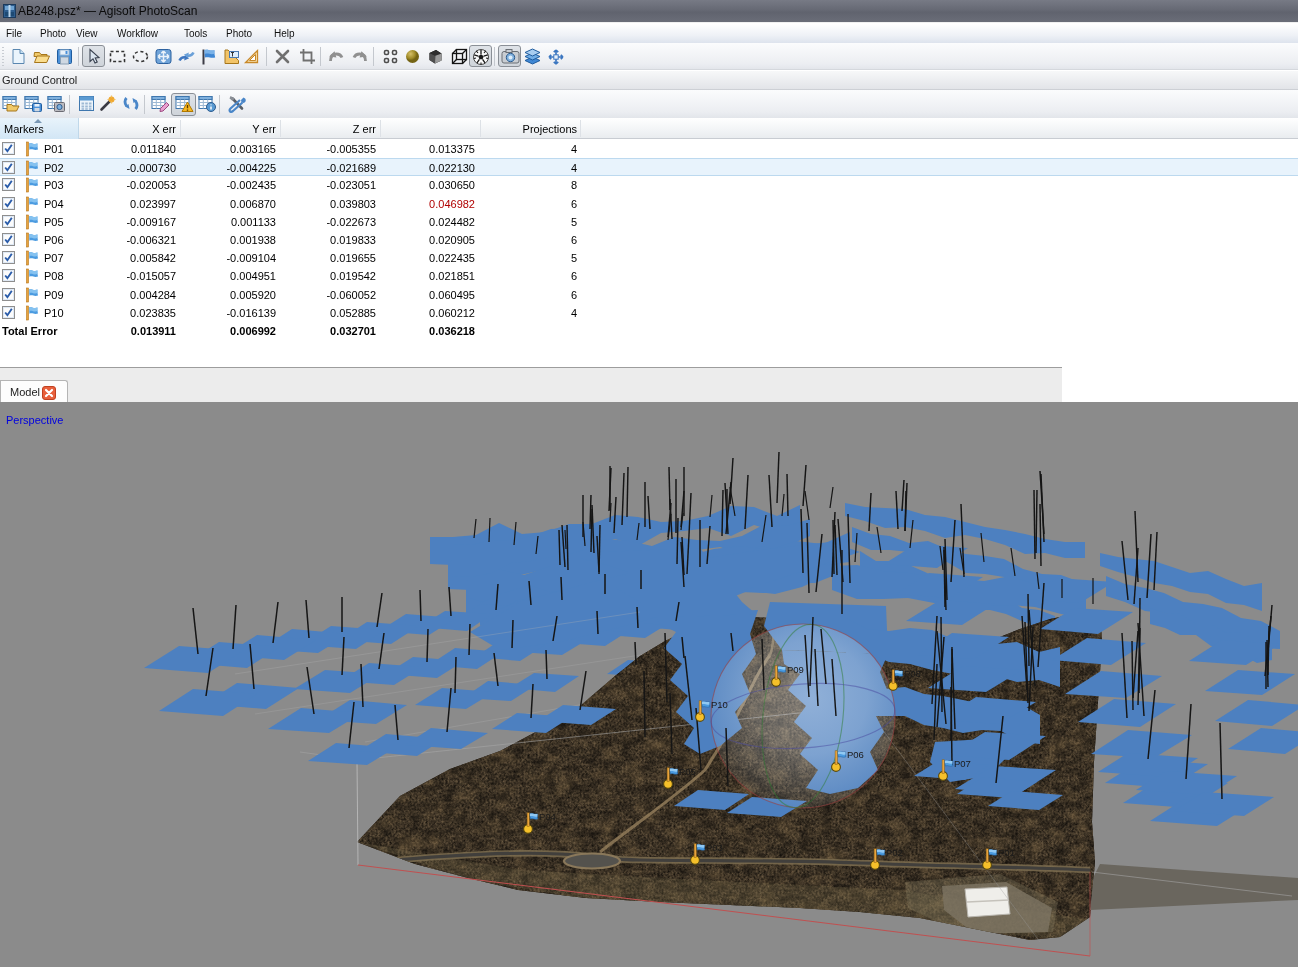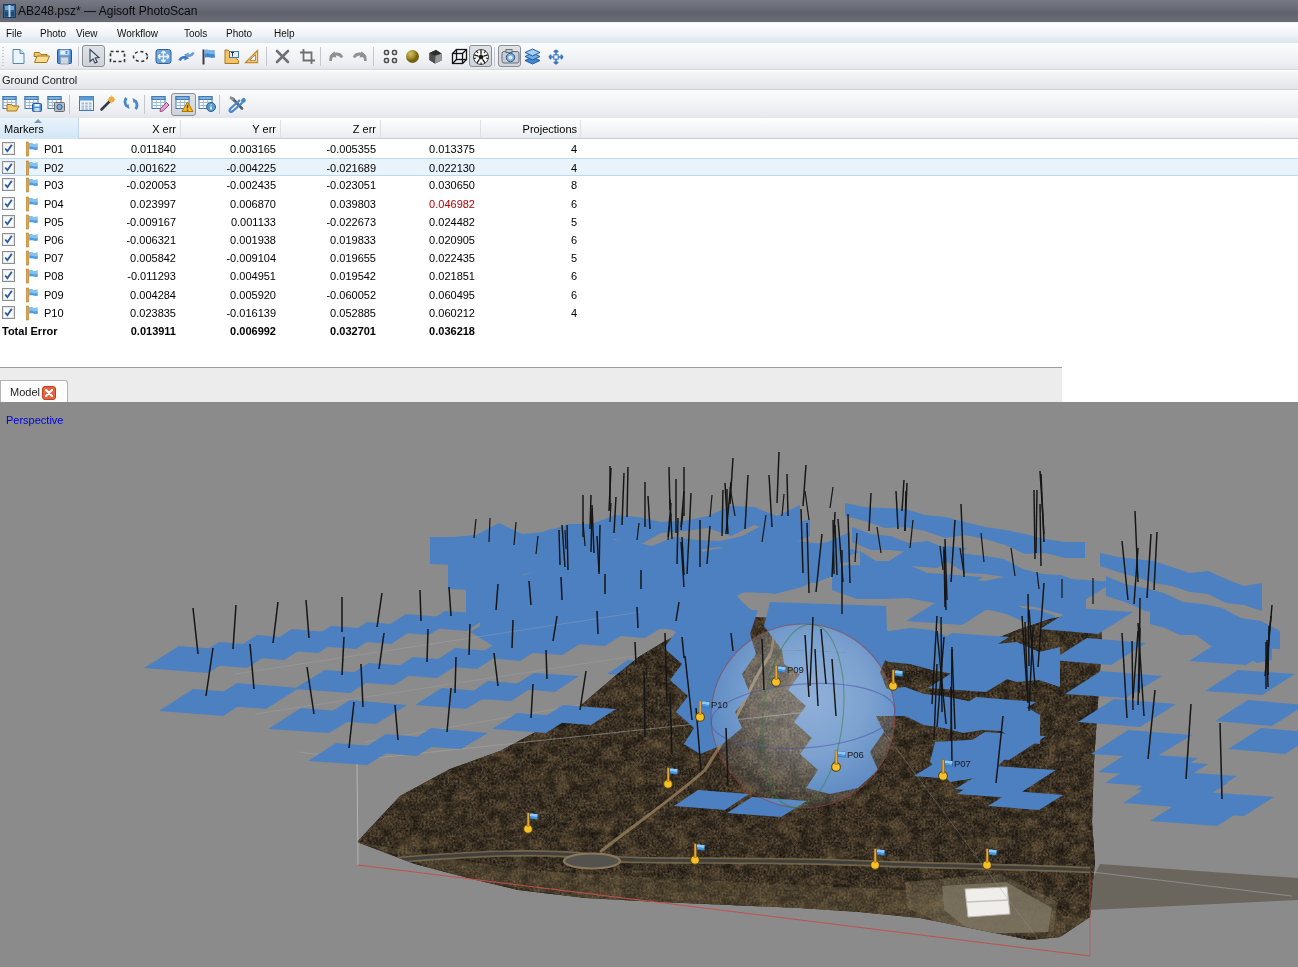--- a/index.html
+++ b/index.html
@@ -290,21 +290,21 @@
         <rect x="0.5" y="0.5" width="12" height="12" fill="#fcfcfc" stroke="#8e8e8e"></rect>
 <rect x="1.5" y="1.5" width="10" height="10" fill="none" stroke="#dfe9f5"></rect>
 <path d="M3.2 6.5 L5.4 9.2 L9.8 2.8" stroke="#2a5caa" stroke-width="1.9" fill="none"></path>
       </svg></span>
 <span style="position:absolute;left:24px;top:1px"><svg width="16" height="16" viewBox="0 0 16 16">
 <rect x="2.5" y="1" width="2" height="14" fill="#e8a33d" stroke="#b5741a" stroke-width="0.6"></rect>
 <path d="M5 2.5 C8 1.2 9 3.8 13.5 2.6 C13 5.2 13.8 6.8 14 8.6 C10 10 8.6 7.4 5.4 8.8 Z" fill="#4b9be0"></path>
 <path d="M5 2.5 C8 1.2 9 3.8 13.5 2.6 C13.2 4 13.4 5 13.6 6 C9.6 7.4 8.4 4.8 5.2 6 Z" fill="#85c2f0"></path>
 </svg></span>
 <span style="position:absolute;left:44px;top:3px">P02</span>
-<span class="num" style="left:76px;top:3px">-0.001622</span>
+<span class="num" style="left:76px;top:3px">-0.000730</span>
 <span class="num" style="left:176px;top:3px">-0.004225</span>
 <span class="num" style="left:276px;top:3px">-0.021689</span>
 <span class="num" style="left:375px;top:3px;color:#000">0.022130</span>
 <span class="num" style="left:477px;top:3px">4</span>
 </div>
 <div style="position:absolute;left:0;top:176px;width:1298px;height:18px;">
 <span style="position:absolute;left:2px;top:2px"><svg width="14" height="14">
         <rect x="0.5" y="0.5" width="12" height="12" fill="#fcfcfc" stroke="#8e8e8e"></rect>
 <rect x="1.5" y="1.5" width="10" height="10" fill="none" stroke="#dfe9f5"></rect>
 <path d="M3.2 6.5 L5.4 9.2 L9.8 2.8" stroke="#2a5caa" stroke-width="1.9" fill="none"></path>
@@ -398,21 +398,21 @@
         <rect x="0.5" y="0.5" width="12" height="12" fill="#fcfcfc" stroke="#8e8e8e"></rect>
 <rect x="1.5" y="1.5" width="10" height="10" fill="none" stroke="#dfe9f5"></rect>
 <path d="M3.2 6.5 L5.4 9.2 L9.8 2.8" stroke="#2a5caa" stroke-width="1.9" fill="none"></path>
       </svg></span>
 <span style="position:absolute;left:24px;top:1px"><svg width="16" height="16" viewBox="0 0 16 16">
 <rect x="2.5" y="1" width="2" height="14" fill="#e8a33d" stroke="#b5741a" stroke-width="0.6"></rect>
 <path d="M5 2.5 C8 1.2 9 3.8 13.5 2.6 C13 5.2 13.8 6.8 14 8.6 C10 10 8.6 7.4 5.4 8.8 Z" fill="#4b9be0"></path>
 <path d="M5 2.5 C8 1.2 9 3.8 13.5 2.6 C13.2 4 13.4 5 13.6 6 C9.6 7.4 8.4 4.8 5.2 6 Z" fill="#85c2f0"></path>
 </svg></span>
 <span style="position:absolute;left:44px;top:3px">P08</span>
-<span class="num" style="left:76px;top:3px">-0.011293</span>
+<span class="num" style="left:76px;top:3px">-0.015057</span>
 <span class="num" style="left:176px;top:3px">0.004951</span>
 <span class="num" style="left:276px;top:3px">0.019542</span>
 <span class="num" style="left:375px;top:3px;color:#000">0.021851</span>
 <span class="num" style="left:477px;top:3px">6</span>
 </div>
 <div style="position:absolute;left:0;top:286px;width:1298px;height:18px;">
 <span style="position:absolute;left:2px;top:2px"><svg width="14" height="14">
         <rect x="0.5" y="0.5" width="12" height="12" fill="#fcfcfc" stroke="#8e8e8e"></rect>
 <rect x="1.5" y="1.5" width="10" height="10" fill="none" stroke="#dfe9f5"></rect>
 <path d="M3.2 6.5 L5.4 9.2 L9.8 2.8" stroke="#2a5caa" stroke-width="1.9" fill="none"></path>

